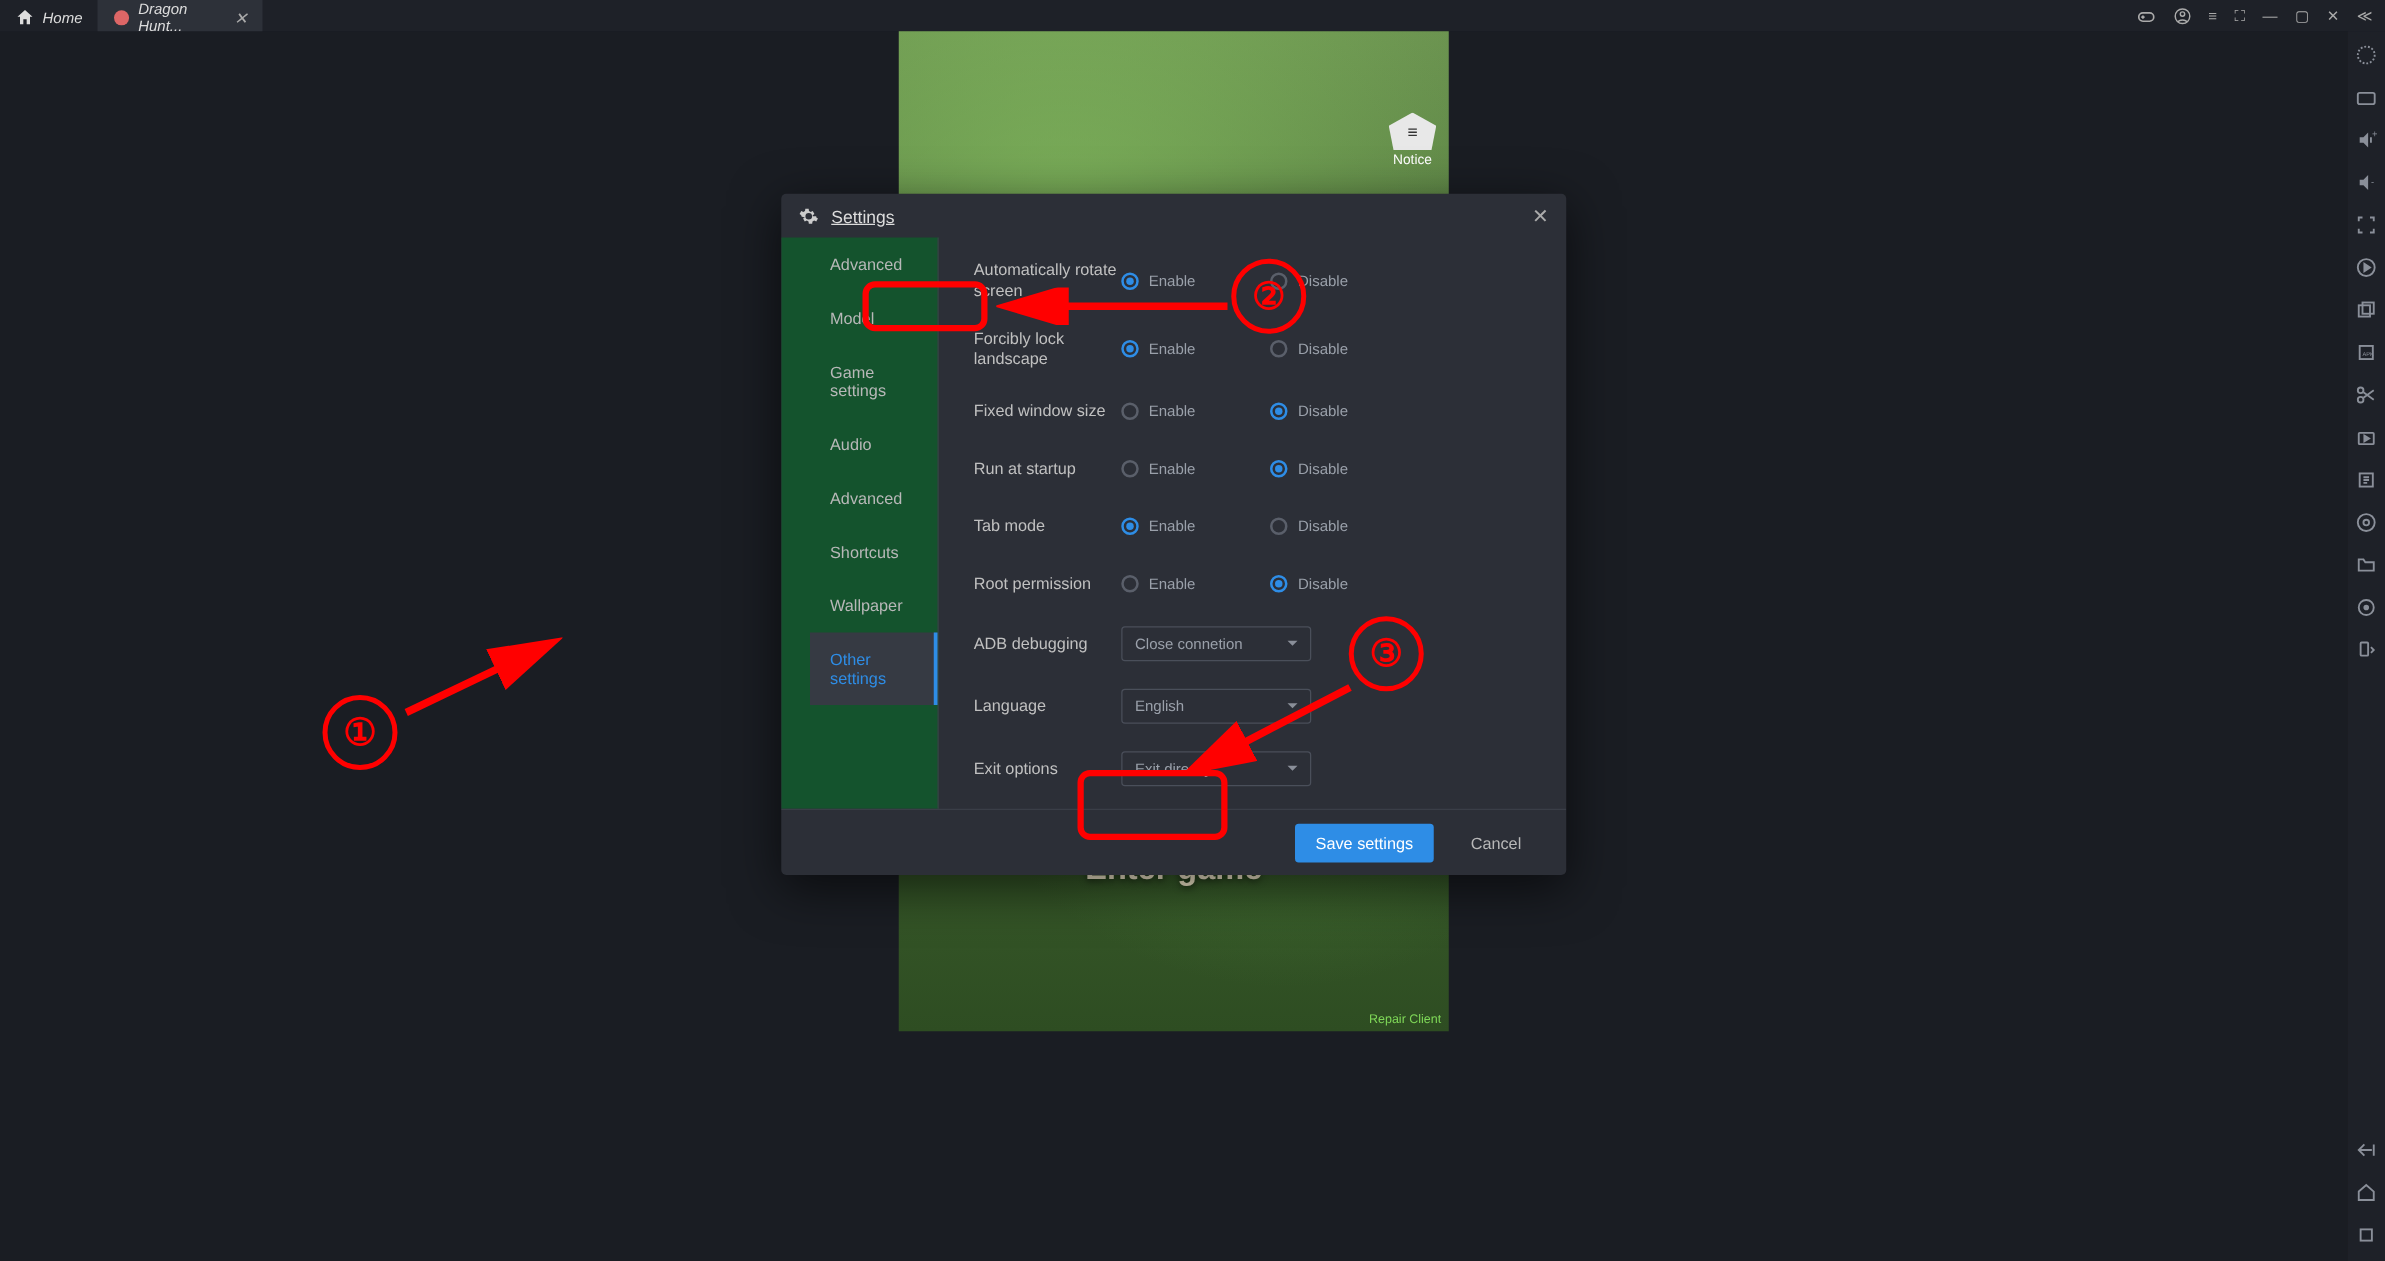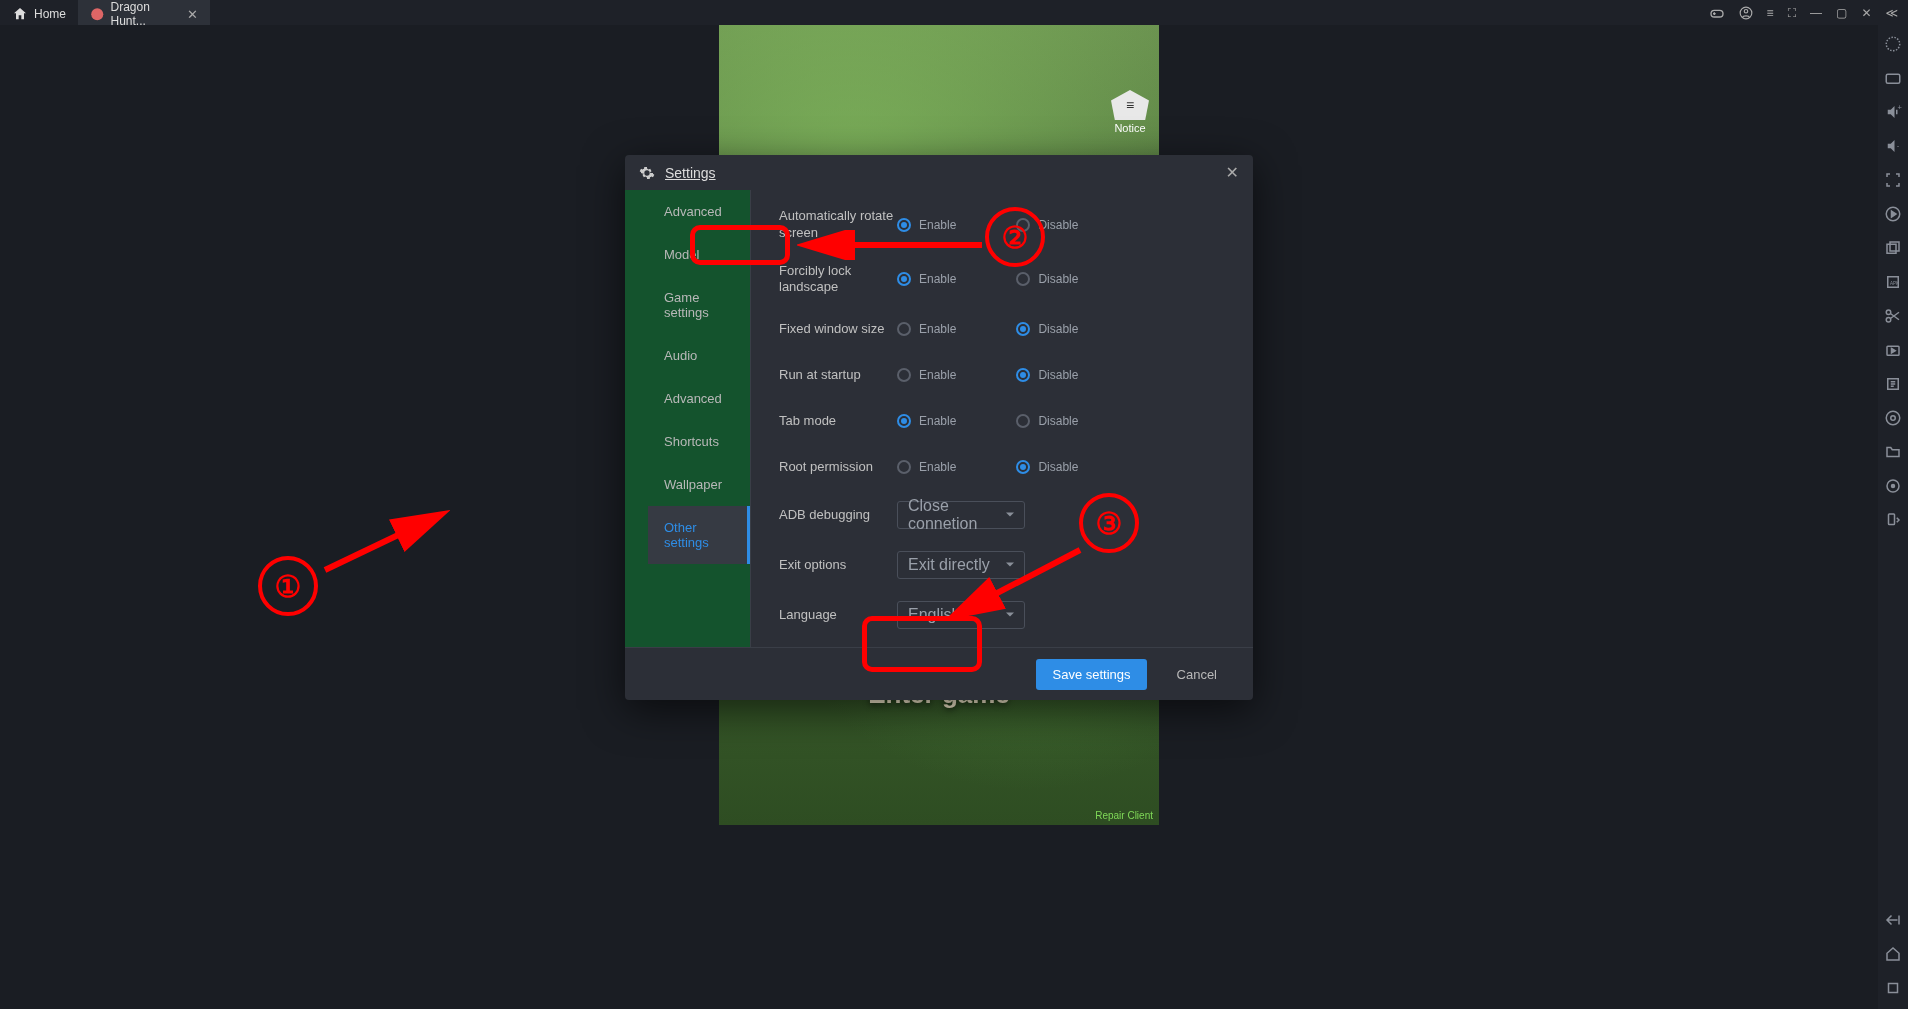--- a/index.html
+++ b/index.html
@@ -1,21 +1,21 @@
 <!DOCTYPE html>
 <html><head>
 <meta charset="utf-8">
 <style>
 * { margin: 0; padding: 0; box-sizing: border-box; font-family: "Segoe UI", Arial, sans-serif; }
 body { background: #1a1d23; width: 1908px; height: 1009px; overflow: hidden; position: relative; color: #c8c8c8; }
 
 
 .titlebar { height: 25px; background: #1e2128; display: flex; align-items: center; justify-content: space-between; }
 .tabs { display: flex; height: 100%; }
-.tab { display: flex; align-items: center; gap: 6px; padding: 14px 12px; height: 100%; font-size: 12px; cursor: pointer; }
+.tab { display: flex; align-items: center; gap: 6px; padding: 14px 12px; height: 100%; font-size: 12px; cursor: pointer; font-style: italic; }
 .tab.home { background: #1e2128; color: #ddd; }
 .tab.game { background: #2d3139; color: #ddd; width: 132px; }
 .tab .close { margin-left: auto; font-size: 13px; color: #aaa; }
 .tab .icon { width: 16px; height: 16px; display: inline-flex; align-items: center; justify-content: center; }
 .win-controls { display: flex; gap: 14px; padding-right: 10px; align-items: center; }
 .win-controls span { color: #aaa; font-size: 12px; cursor: pointer; display: inline-flex; align-items: center; }
 
 
 .right-toolbar { position: absolute; right: 0; top: 25px; width: 30px; background: #1e2128; height: calc(100% - 25px); display: flex; flex-direction: column; align-items: center; padding-top: 10px; gap: 16px; }
 .right-toolbar .tool { width: 18px; height: 18px; color: #8a8f99; cursor: pointer; display: flex; align-items: center; justify-content: center; }
@@ -47,21 +47,21 @@
 .sidebar-item { padding: 14px 16px; font-size: 13px; color: #b8b8b8; cursor: pointer; }
 .sidebar-item.active { background: #363a43; color: #2e8de6; border-right: 3px solid #2e8de6; }
 .modal-panel { flex: 1; padding: 18px 28px; display: flex; flex-direction: column; gap: 22px; overflow: auto; }
 .setting-row { display: flex; align-items: center; min-height: 24px; }
 .setting-label { width: 118px; font-size: 13px; color: #c0c0c0; line-height: 1.25; }
 .radio-group { display: flex; gap: 60px; }
 .radio { display: flex; align-items: center; gap: 8px; cursor: pointer; font-size: 12px; color: #9aa0aa; }
 .radio .dot { width: 14px; height: 14px; border-radius: 50%; border: 2px solid #5a5f6a; display: inline-flex; align-items: center; justify-content: center; }
 .radio.checked .dot { border-color: #2e8de6; }
 .radio.checked .dot::after { content: ""; width: 6px; height: 6px; border-radius: 50%; background: #2e8de6; }
-.dropdown { width: 128px; height: 28px; border: 1px solid #4a4f5a; border-radius: 3px; background: #2c2f37; display: flex; align-items: center; padding: 0 10px; font-size: 16px; color: #9aa0aa; cursor: pointer; position: relative; }
+.dropdown { width: 152px; height: 28px; border: 1px solid #4a4f5a; border-radius: 3px; background: #2c2f37; display: flex; align-items: center; padding: 0 10px; font-size: 12px; color: #9aa0aa; cursor: pointer; position: relative; }
 .dropdown::after { content: ""; position: absolute; right: 10px; top: 50%; transform: translateY(-30%); border: 4px solid transparent; border-top-color: #8a8f99; }
 .modal-footer { height: 62px; border-top: 1px solid #3a3e47; display: flex; align-items: center; justify-content: flex-end; gap: 14px; padding: 0 20px; }
 .btn { padding: 8px 16px; font-size: 13px; border-radius: 3px; cursor: pointer; border: none; }
 .btn.primary { background: #2e8de6; color: #fff; }
 .btn.secondary { background: transparent; color: #b8b8b8; }
 
 
 .ann-circle { position: absolute; width: 60px; height: 60px; border: 4px solid #ff0000; border-radius: 50%; display: flex; align-items: center; justify-content: center; color: #ff0000; font-size: 30px; font-weight: bold; pointer-events: none; }
 .ann-box { position: absolute; border: 5px solid #ff0000; border-radius: 10px; pointer-events: none; }
 .ann-arrow { position: absolute; pointer-events: none; }
@@ -336,27 +336,27 @@
               </label>
           </div>
         </div>
 
         <div class="setting-row">
           <div class="setting-label">ADB debugging</div>
           <div class="dropdown">Close connetion</div>
         </div>
 
         <div class="setting-row">
+          <div class="setting-label">Language</div>
+          <div class="dropdown">English</div>
+        </div>
+
+        <div class="setting-row">
           <div class="setting-label">Exit options</div>
           <div class="dropdown">Exit directly</div>
-        </div>
-
-        <div class="setting-row">
-          <div class="setting-label">Language</div>
-          <div class="dropdown">English</div>
         </div>
       </div>
     </div>
     <div class="modal-footer">
       <button class="btn primary">Save settings</button>
       <button class="btn secondary">Cancel</button>
     </div>
   </div>
 
   <div class="ann-circle" style="left:258px; top:531px;">①</div>

